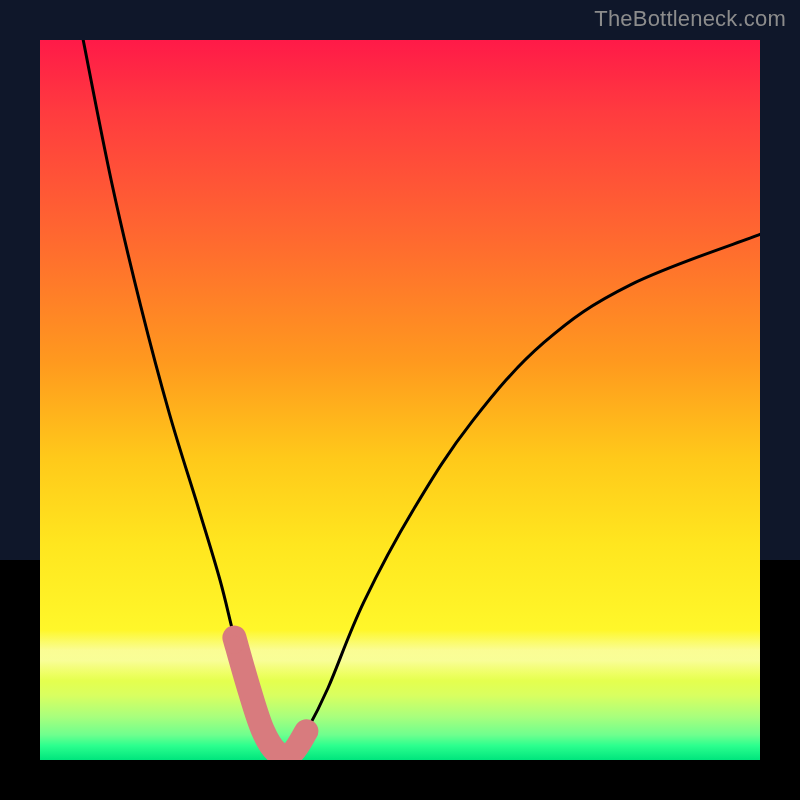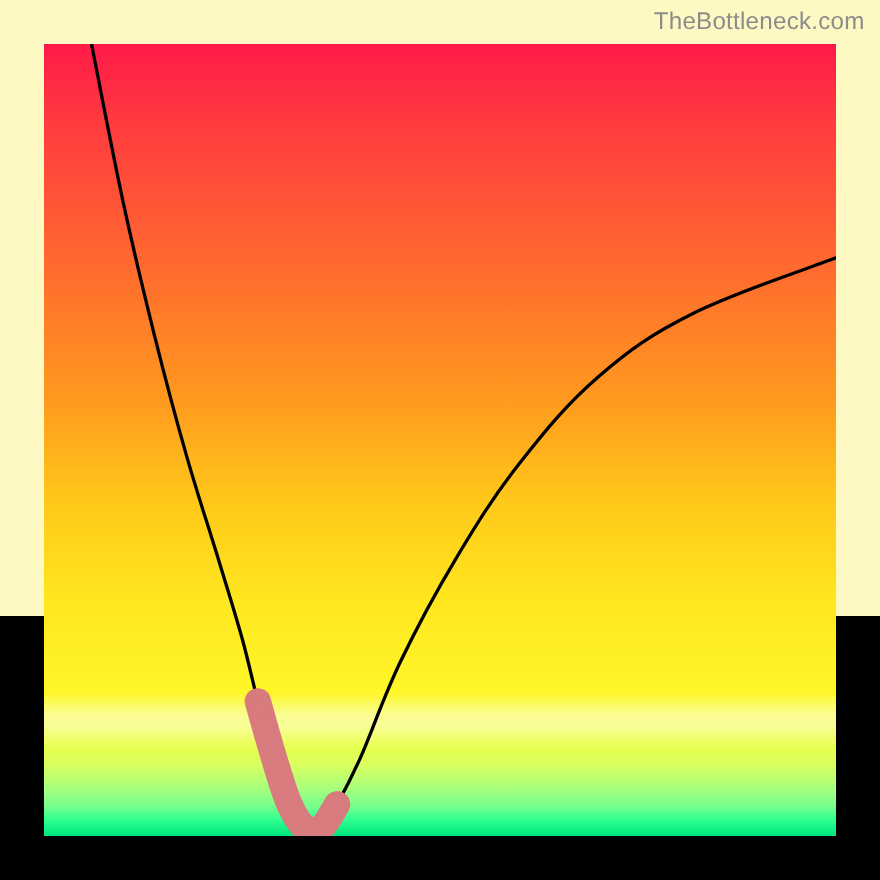--- a/index.html
+++ b/index.html
@@ -9,21 +9,21 @@
     height: 800px;
     background: #000;
     overflow: hidden;
     font-family: Arial, Helvetica, sans-serif;
   }
   .frame {
     position: absolute;
     left: 0; top: 0;
     width: 800px;
     height: 560px;
-    background: #fef9c3;
+    background: #0f172a;
   }
   .plot {
     position: absolute;
     left: 40px;
     top: 40px;
     width: 720px;
     height: 720px;
     overflow: hidden;
   }
   .gradient {

